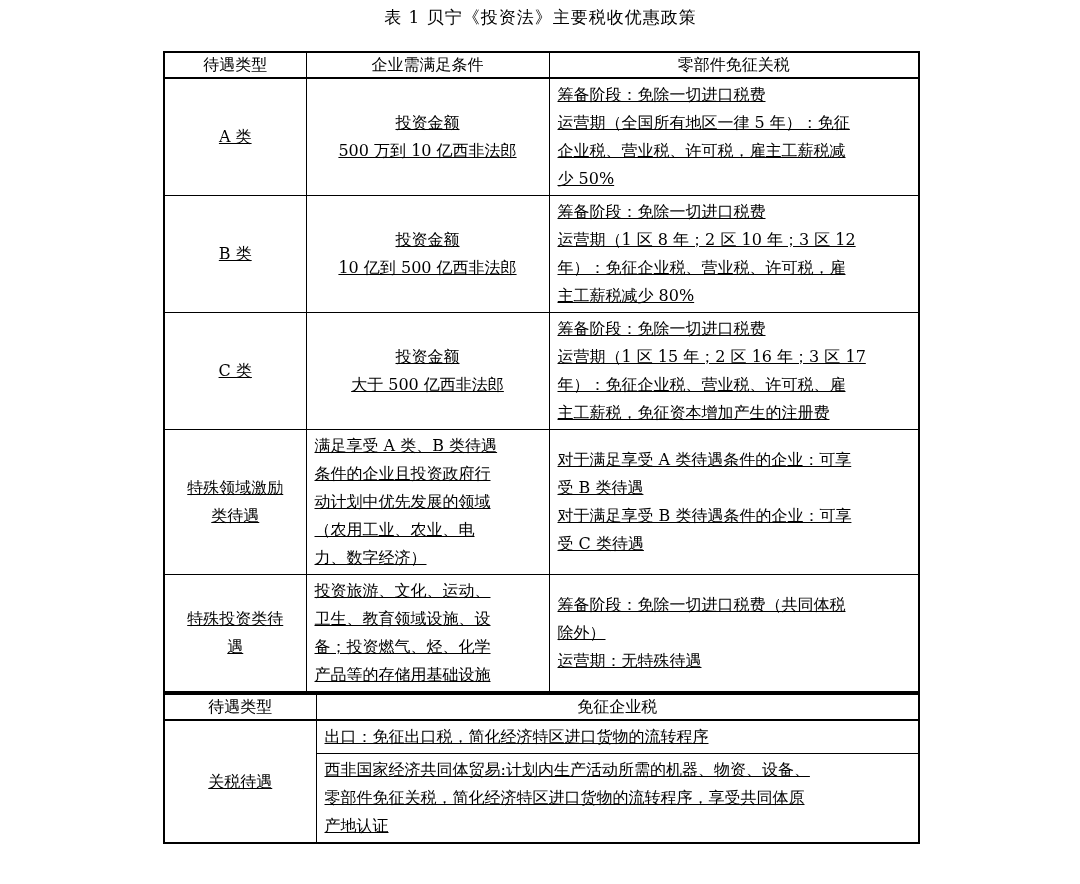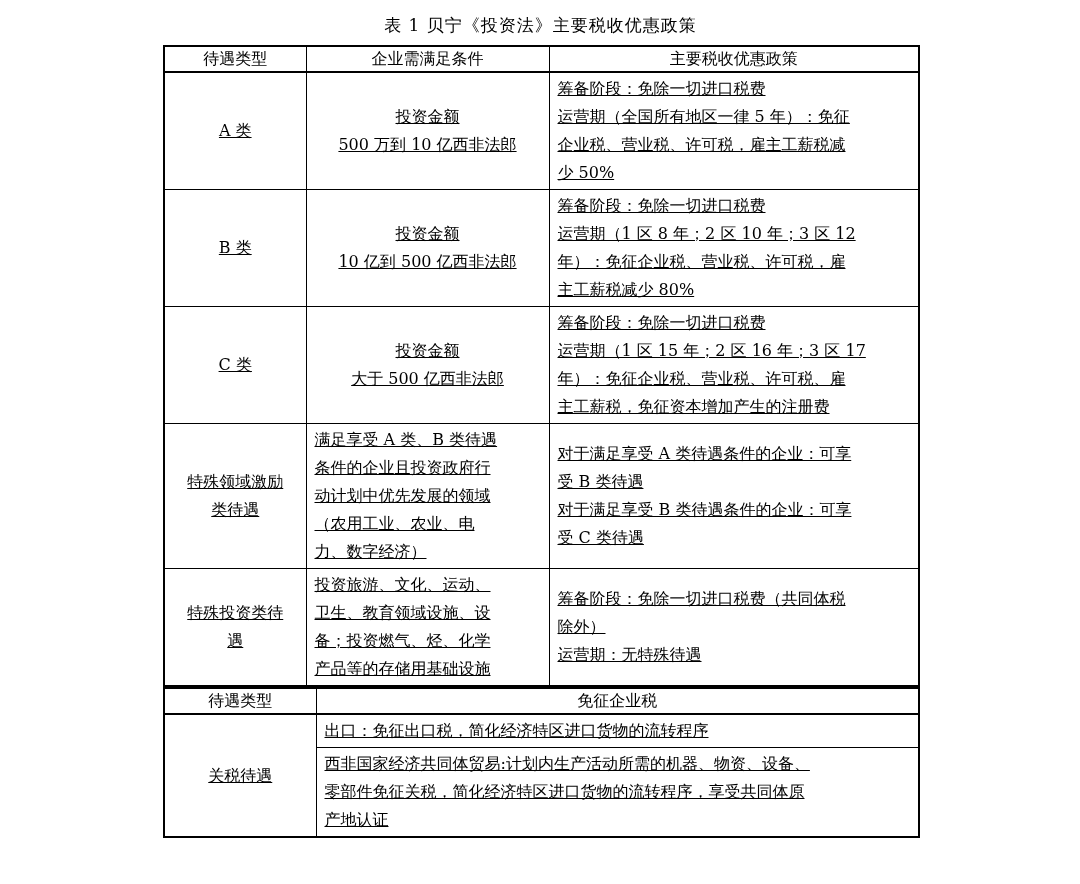--- a/index.html
+++ b/index.html
@@ -16,21 +16,21 @@
     background: #ffffff;
     overflow: hidden;
   }
   .caption {
     width: 755px;
     margin-left: 163px;
     text-align: center;
     font-size: 17px;
     letter-spacing: 1px;
   }
-  .caption-1 { padding-top: 14px; margin-bottom: 8px; }
+  .caption-1 { padding-top: 6px; margin-bottom: 22px; }
   .caption-2 { margin-top: 18px; margin-bottom: 8px; }
   table.doc {
     border-collapse: collapse;
     table-layout: fixed;
     width: 755px;
     margin-left: 163px;
     border: 2px solid #000000;
   }
   table.doc th, table.doc td {
     border: 1px solid #000000;
@@ -72,21 +72,21 @@
   <table class="doc">
     <colgroup>
       <col style="width:142px">
       <col style="width:243px">
       <col style="width:370px">
     </colgroup>
     <tbody>
         <tr>
       <th>待遇类型</th>
       <th>企业需满足条件</th>
-      <th>主要税收优惠政策</th>
+      <th>零部件免征关税</th>
     </tr>
     <tr class="r-a">
       <td class="pre center">A 类</td>
       <td class="pre center">投资金额
 500 万到 10 亿西非法郎</td>
       <td class="pre left">筹备阶段：免除一切进口税费
 运营期（全国所有地区一律 5 年）：免征
 企业税、营业税、许可税，雇主工薪税减
 少 50%</td>
     </tr>

